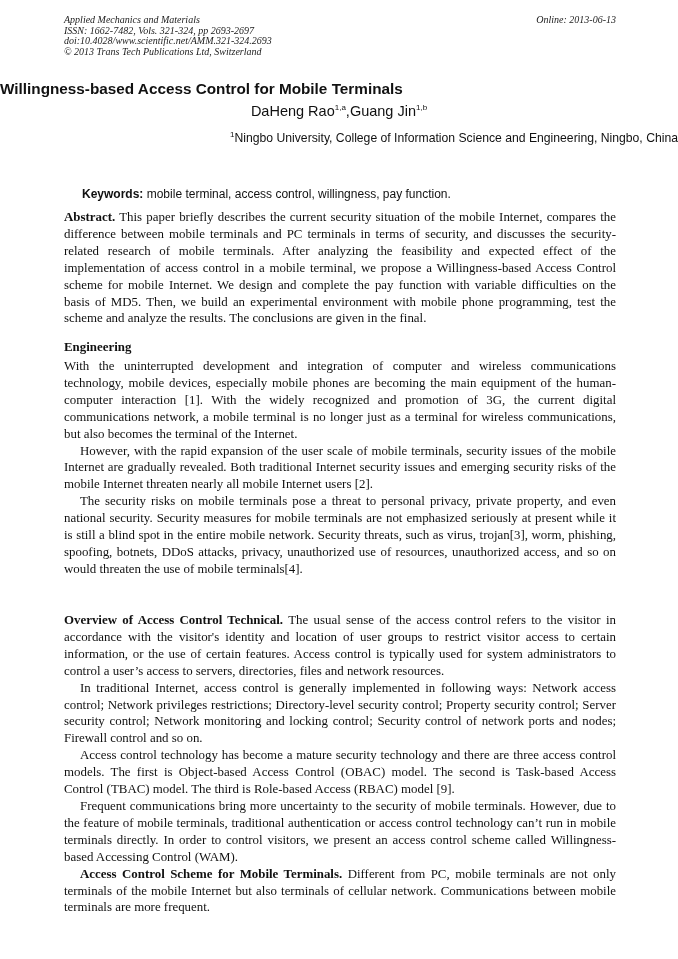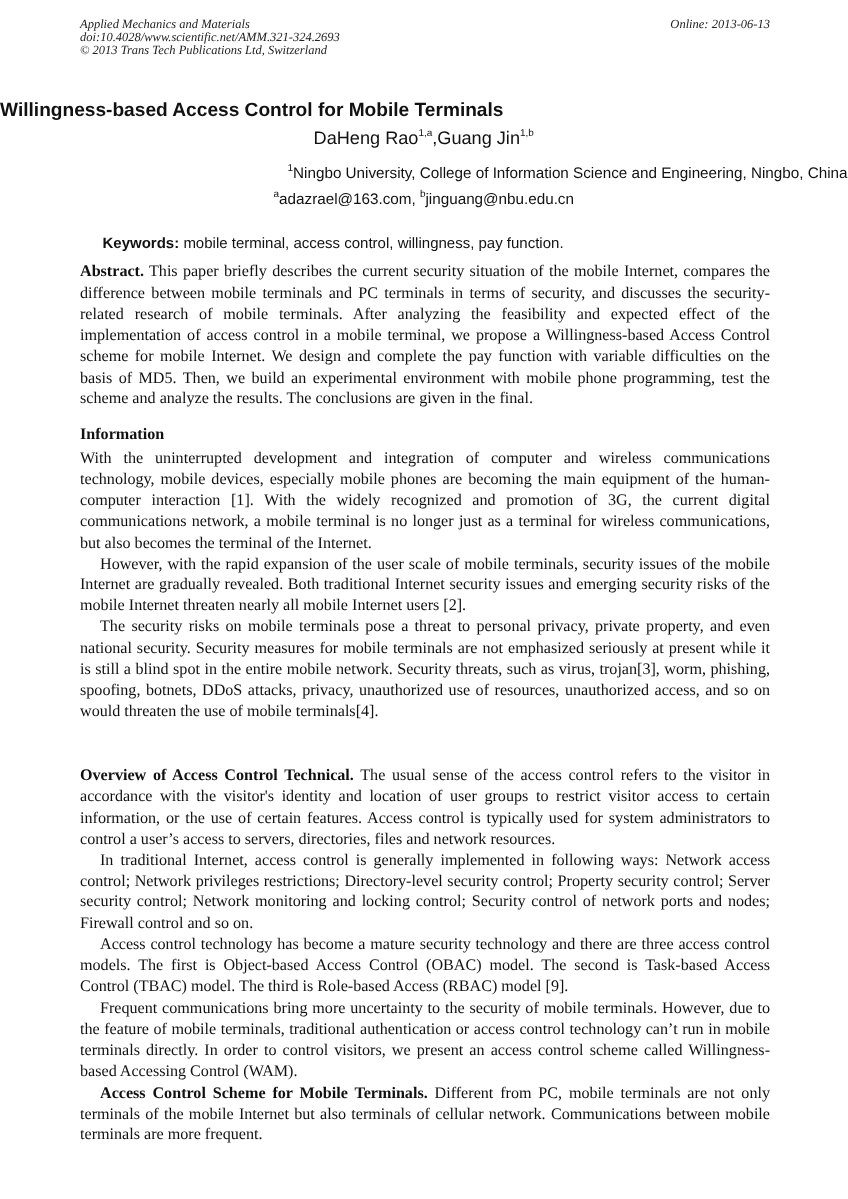--- a/index.html
+++ b/index.html
@@ -24,48 +24,46 @@
   .act-h { top: 591px; }
   .act { top: 612px; }
 </style>
 </head>
 <body>
 
 <div class="page">
 
   <div class="header">
     <div>Applied Mechanics and Materials</div>
+    <div>ISSN: 1662-7482, Vols. 321-324, pp 2693-2697</div>
     <div>doi:10.4028/www.scientific.net/AMM.321-324.2693</div>
     <div>© 2013 Trans Tech Publications Ltd, Switzerland</div>
     <div class="online">Online: 2013-06-13</div>
   </div>
 
   <div class="title">Willingness-based Access Control for Mobile Terminals</div>
 
   <div class="authors">
     <span>DaHeng Rao</span><sup>1,a</sup>,<span>Guang Jin</span><sup>1,b</sup>
   </div>
 
   <div class="affil">
     <sup>1</sup><span>Ningbo University, College of Information Science and Engineering, Ningbo, China</span>
   </div>
 
-  <div class="emails">
-    <sup>a</sup><span>adazrael@163.com,</span> <sup>b</sup><span>jinguang@nbu.edu.cn</span>
-  </div>
 
   <div class="keywords">
     <b>Keywords:</b> <span>mobile terminal, access control, willingness, pay function.</span>
   </div>
 
   <div class="body abstract">
     <p><b>Abstract.</b> <span>This paper briefly describes the current security situation of the mobile Internet, compares the difference between mobile terminals and PC terminals in terms of security, and discusses the security-related research of mobile terminals. After analyzing the feasibility and expected effect of the implementation of access control in a mobile terminal, we propose a Willingness-based Access Control scheme for mobile Internet. We design and complete the pay function with variable difficulties on the basis of MD5. Then, we build an experimental environment with mobile phone programming, test the scheme and analyze the results. The conclusions are given in the final.</span></p>
   </div>
 
-  <div class="h intro-h">Information</div>
+  <div class="h intro-h">Engineering</div>
 
   <div class="body intro">
     <p>With the uninterrupted development and integration of computer and wireless communications technology, mobile devices, especially mobile phones are becoming the main equipment of the human-computer interaction [1]. With the widely recognized and promotion of 3G, the current digital communications network, a mobile terminal is no longer just as a terminal for wireless communications, but also becomes the terminal of the Internet.</p>
     <p class="ind">However, with the rapid expansion of the user scale of mobile terminals, security issues of the mobile Internet are gradually revealed. Both traditional Internet security issues and emerging security risks of the mobile Internet threaten nearly all mobile Internet users [2].</p>
     <p class="ind">The security risks on mobile terminals pose a threat to personal privacy, private property, and even national security. Security measures for mobile terminals are not emphasized seriously at present while it is still a blind spot in the entire mobile network. Security threats, such as virus, trojan[3], worm, phishing, spoofing, botnets, DDoS attacks, privacy, unauthorized use of resources, unauthorized access, and so on would threaten the use of mobile terminals[4].</p>
   </div>
 
 
   <div class="body act">
     <p><b>Overview of Access Control Technical.</b> <span>The usual sense of the access control refers to the visitor in accordance with the visitor's identity and location of user groups to restrict visitor access to certain information, or the use of certain features. Access control is typically used for system administrators to control a user’s access to servers, directories, files and network resources.</span></p>

